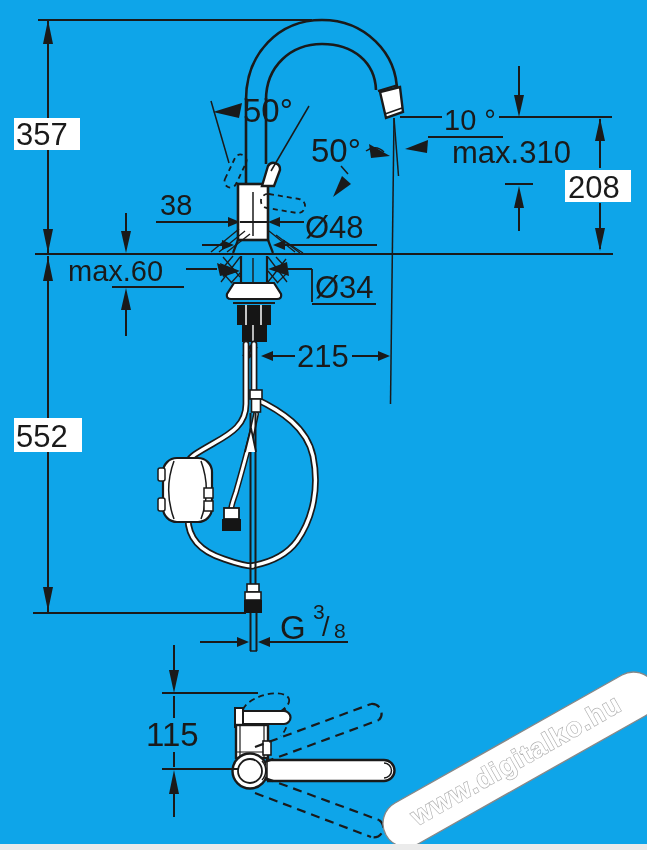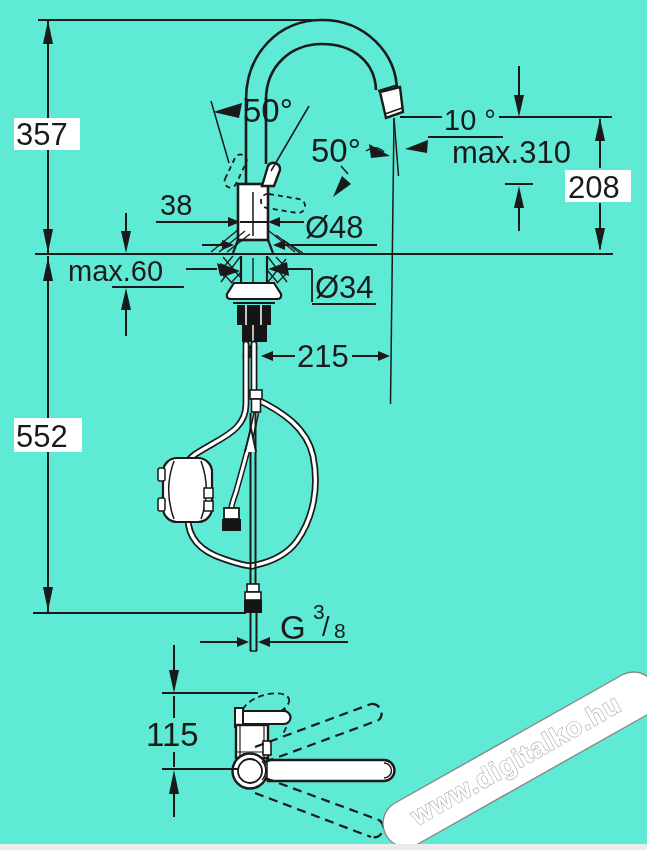--- a/index.html
+++ b/index.html
@@ -1,19 +1,19 @@
 <!DOCTYPE html>
 <html><head>
 <meta charset="utf-8">
 <style>
   html,body{margin:0;padding:0;background:#ffffff;}
   .canvas{
     position:relative;
     width:647px;height:850px;
-    background:#5eead4;
+    background:#0ea5e9;
     font-family:"Liberation Sans", sans-serif;
     overflow:hidden;
   }
   svg{display:block;}
   svg text{
     font-family:"Liberation Sans", sans-serif;
     fill:#1a1a1a;
   }
   .dimtxt{font-size:31px;}
   .dimtxt-sm{font-size:29px;}

